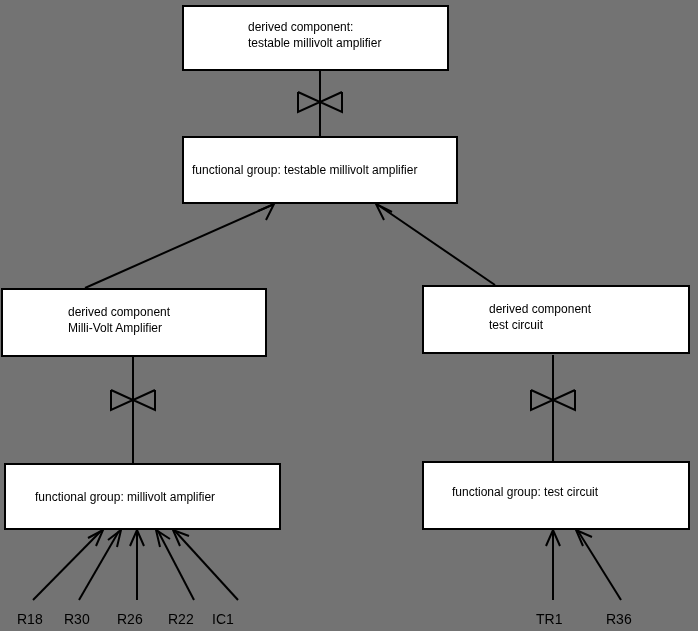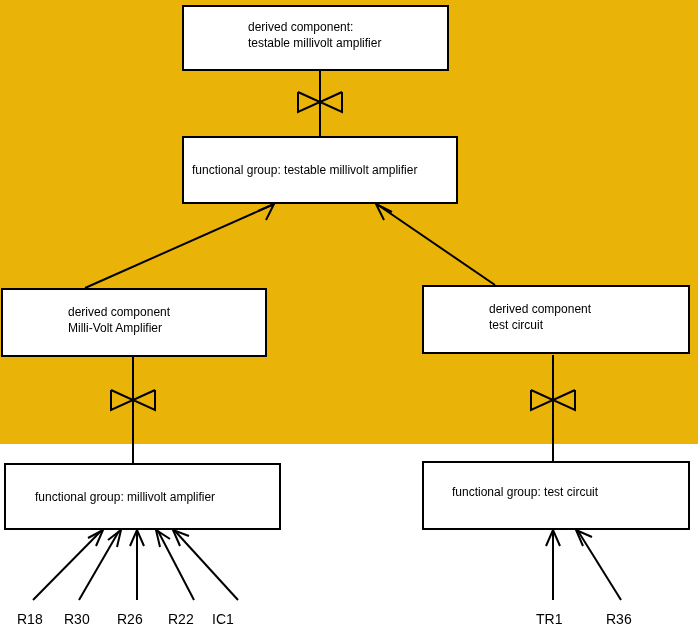--- a/index.html
+++ b/index.html
@@ -9,22 +9,22 @@
   }
   body {
     width: 698px;
     height: 631px;
     font-family: "Liberation Sans", sans-serif;
     overflow: hidden;
   }
   #diagram-root {
     position: relative;
     width: 698px;
-    height: 444px;
-    background: #eab308;
+    height: 631px;
+    background: #737373;
   }
   svg#diagram-canvas {
     position: absolute;
     top: 0;
     left: 0;
     width: 698px;
     height: 631px;
     display: block;
   }
   .box-rect {

